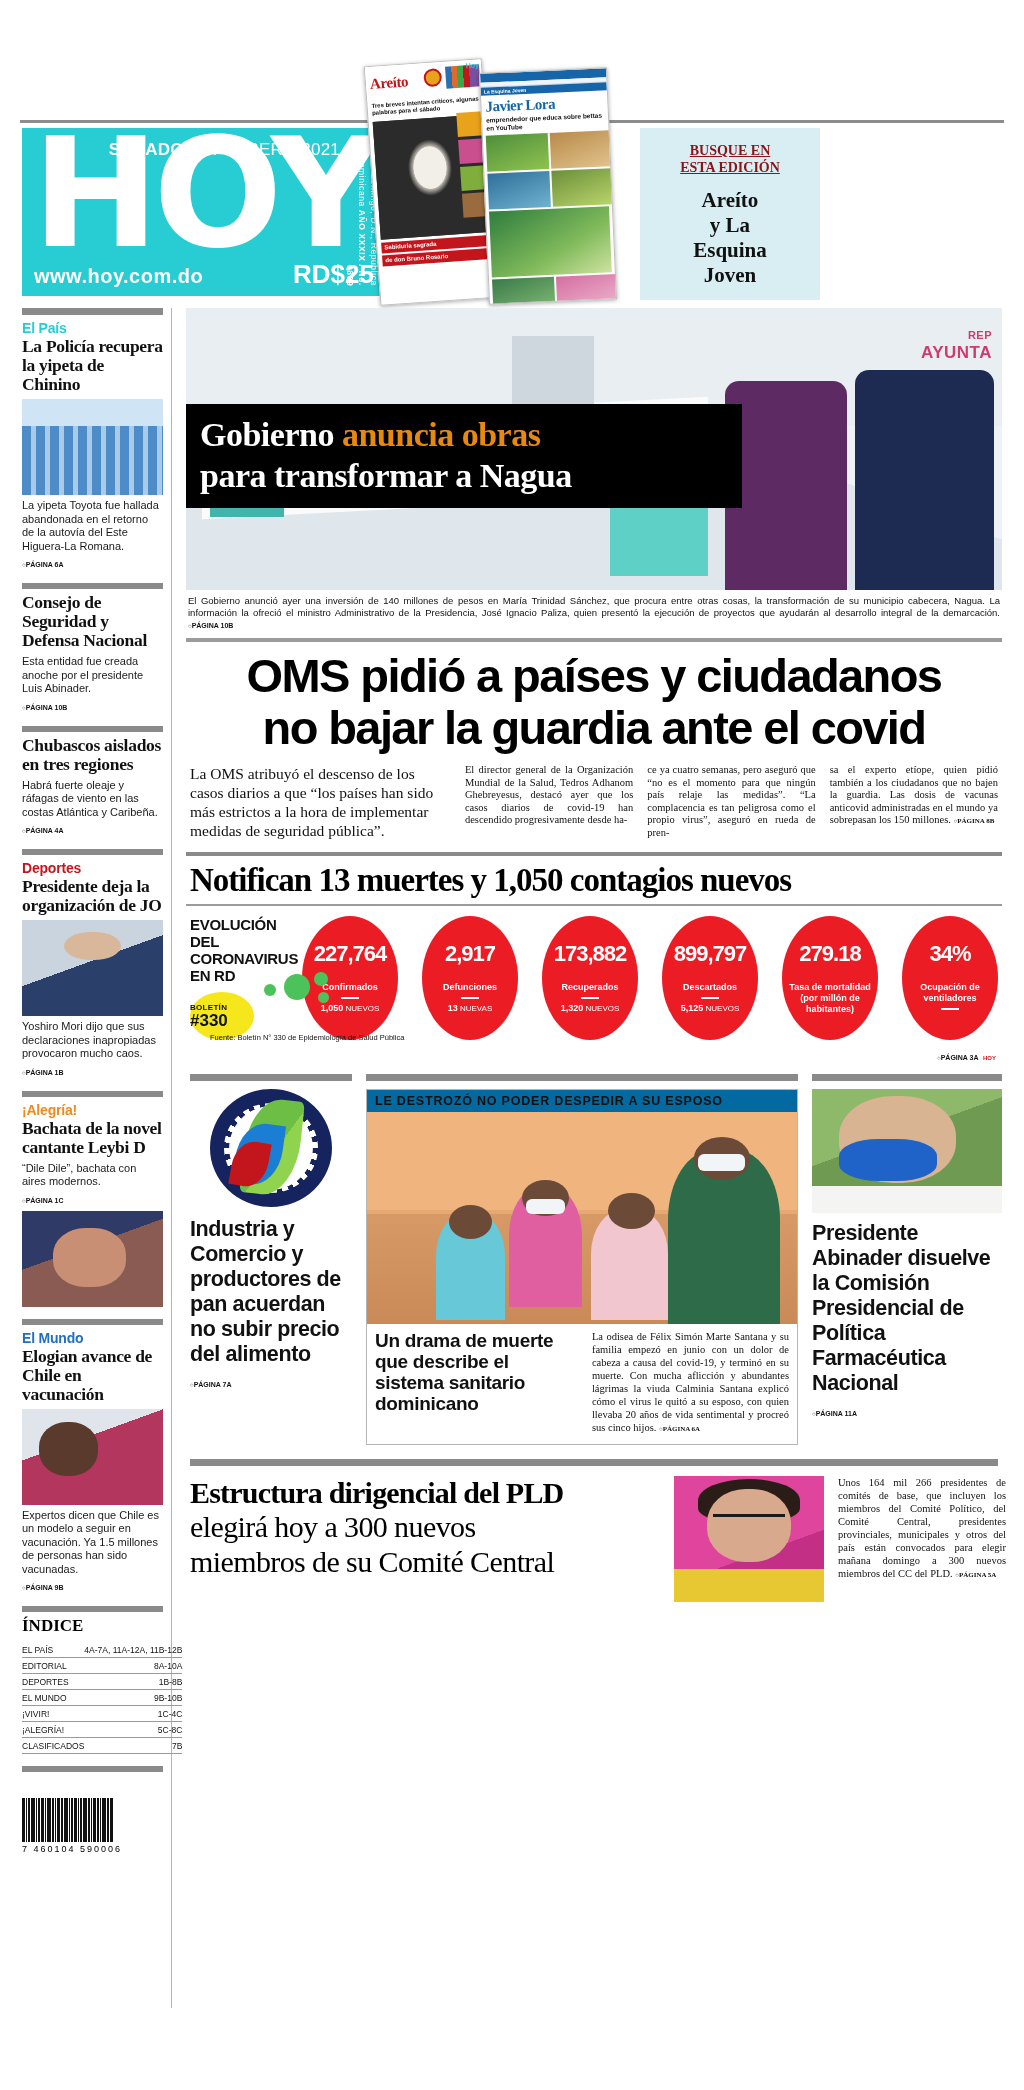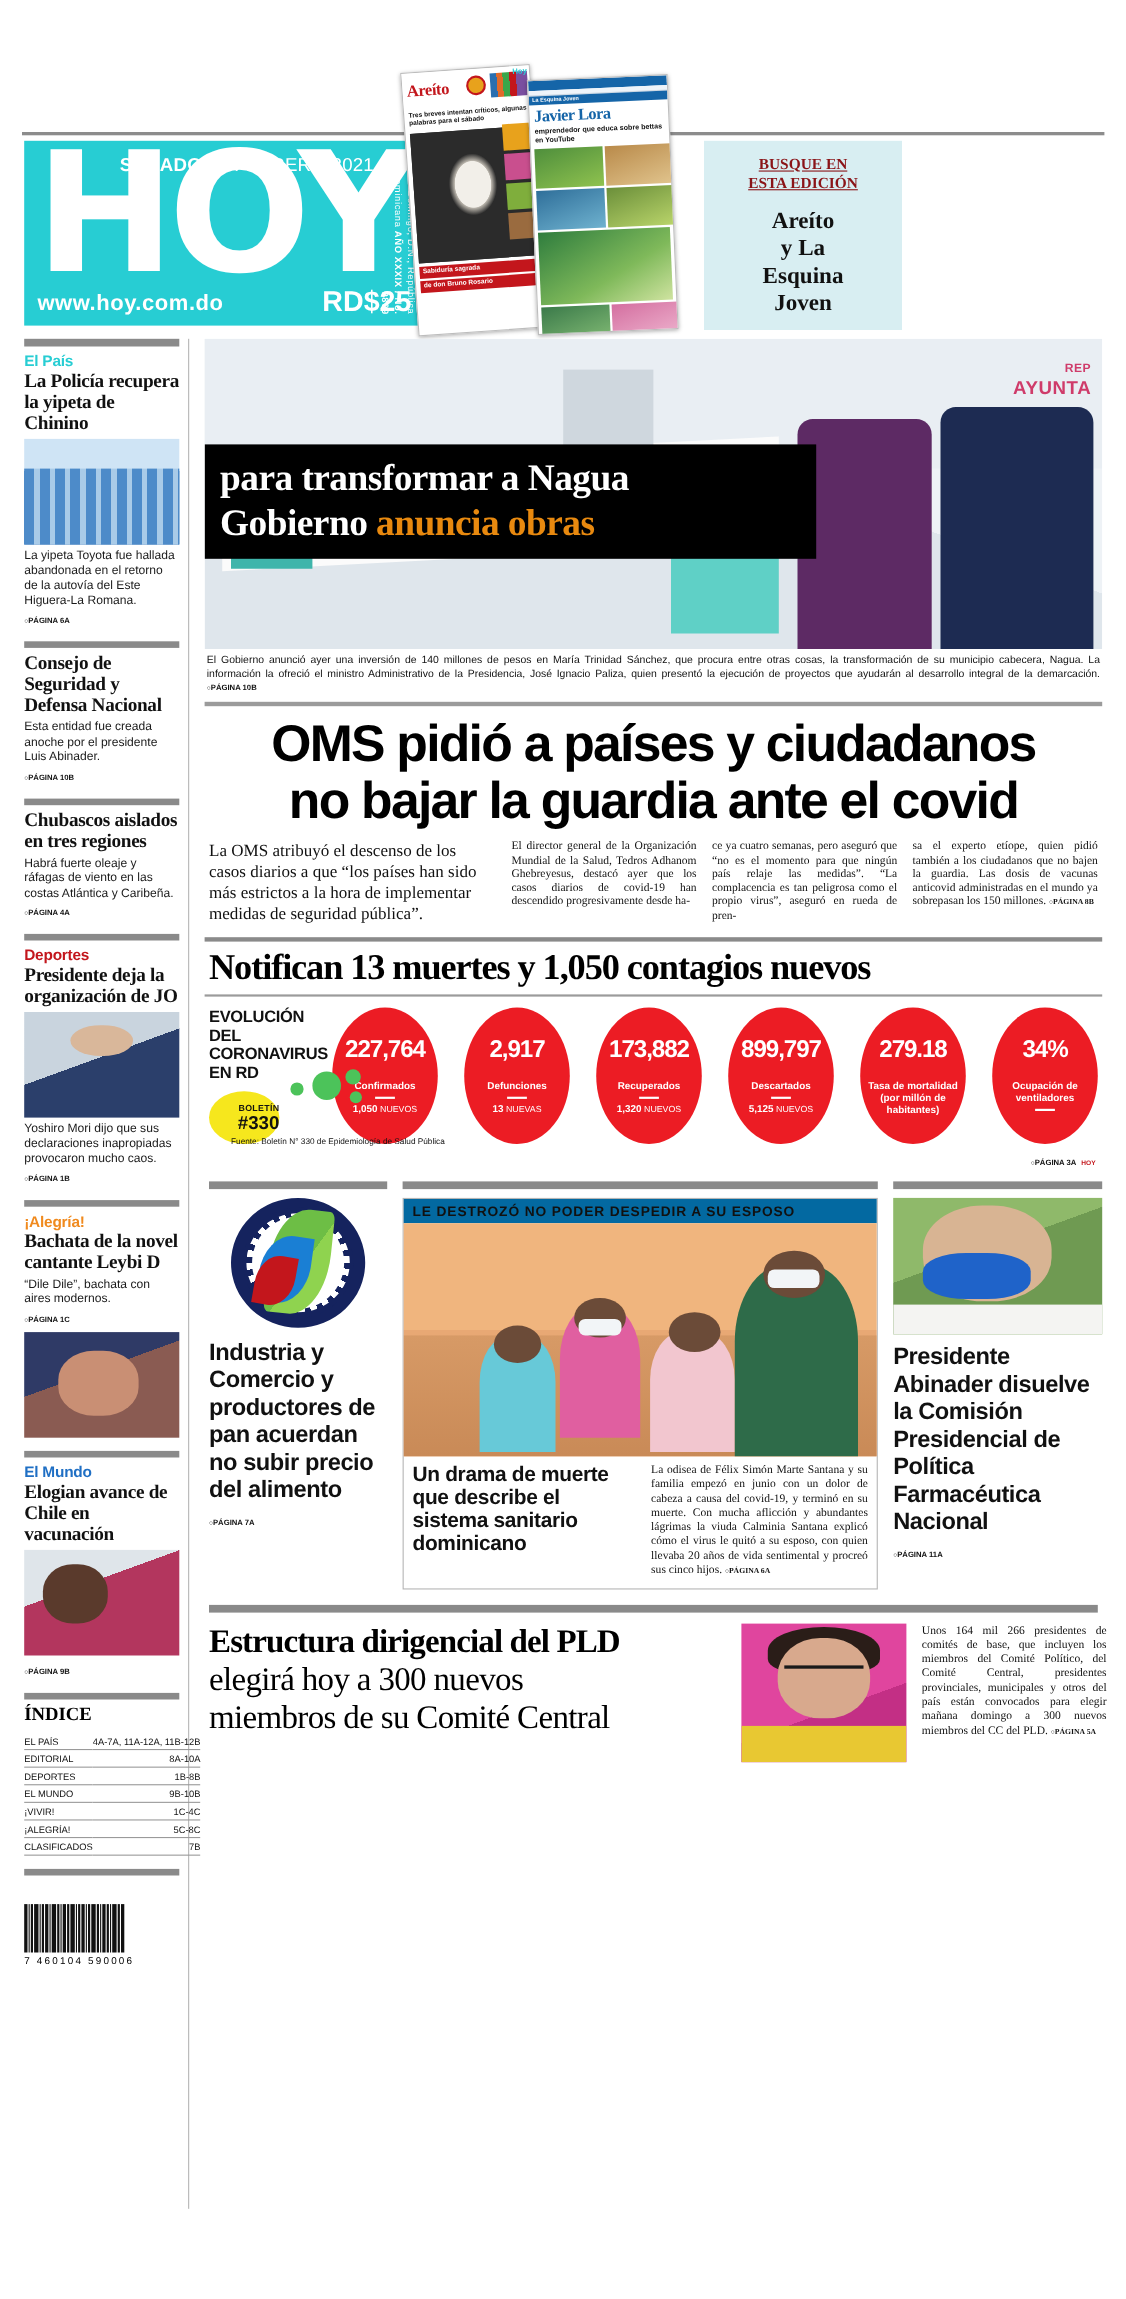--- a/index.html
+++ b/index.html
@@ -222,21 +222,21 @@
   }
   .notif-rule2 { height:2px; background:#9b9b9b; margin-bottom:8px; }
 
   .covid { position:relative; display:flex; align-items:center; padding:0 4px 4px; height:132px;}
   .covid-left { width:190px; position:relative; }
   .covid-left .ctitle {
     font-weight:700; font-size:15px; line-height:17px; color:#111; letter-spacing:-.3px;
   }
   .boletin {
     margin-top:8px; width:64px; height:48px; background:#f6e71d; border-radius:50%;
-    display:flex; flex-direction:column; align-items:flex-end; justify-content:center;
+    display:flex; flex-direction:column; align-items:flex-start; justify-content:center;
   }
   .boletin .b1 { font-size:8px; font-weight:700; color:#111; letter-spacing:.3px;}
   .boletin .b2 { font-size:17px; font-weight:700; color:#111; line-height:17px;}
   .virus { position:absolute; left:72px; top:56px; }
   .virus i { position:absolute; display:block; border-radius:50%; background:#4cc35a; }
   .virus i.v1 { left:22px; top:2px; width:26px; height:26px; }
   .virus i.v2 { left:2px; top:12px; width:12px; height:12px; }
   .virus i.v3 { left:52px; top:0px; width:14px; height:14px; }
   .virus i.v4 { left:56px; top:20px; width:11px; height:11px; }
   .fuente { position:absolute; left:0; bottom:-2px; font-size:7.5px; color:#111; white-space:nowrap;margin-left:20px;}
@@ -469,20 +469,21 @@
         <div class="s-body">“Dile Dile”, bachata con aires modernos.</div>
         <span class="pg">PÁGINA 1C</span>
         <div class="thumb th-leybi"></div>
       </div>
 
       <div class="sep"></div>
       <div>
         <div class="kicker blue">El Mundo</div>
         <div class="s-head">Elogian avance de Chile en vacunación</div>
         <div class="thumb th-vac"></div>
+        <div class="s-body">Expertos dicen que Chile es un modelo a seguir en vacunación. Ya 1.5 millones de personas han sido vacunadas.</div>
         <span class="pg">PÁGINA 9B</span>
       </div>
 
       <div class="sep"></div>
       <div class="indice-title">ÍNDICE</div>
       <table class="indice">
         <tbody>
           <tr>
             <td>EL PAÍS</td>
             <td class="val">4A-7A, 11A-12A, 11B-12B</td>
@@ -560,22 +561,22 @@
             <div class="p3"></div>
           <div class="p4"></div>
             <div class="p5"></div>
             <div class="p6"></div>
         </div>
         <div class="hero-rep">
           <div>REP</div>
           <div class="big">AYUNTA</div>
         </div>
         <div class="hero-title">
+          <div class="l"><span>Gobierno </span><span class="hl">anuncia obras</span></div>
           <div class="l">para transformar a Nagua</div>
-          <div class="l"><span>Gobierno </span><span class="hl">anuncia obras</span></div>
         </div>
       </div>
       <div class="hero-cap">
         <span>El Gobierno anunció ayer una inversión de 140 millones de pesos en María Trinidad Sánchez, que procura entre otras cosas, la transformación de su municipio cabecera, Nagua. La información la ofreció el ministro Administrativo de la Presidencia, José Ignacio Paliza, quien presentó la ejecución de proyectos que ayudarán al desarrollo integral de la demarcación.</span>
         <span class="pg">PÁGINA 10B</span>
       </div>
       <div class="rule-main"></div>
 
       <div>
         <div class="oms-head">

